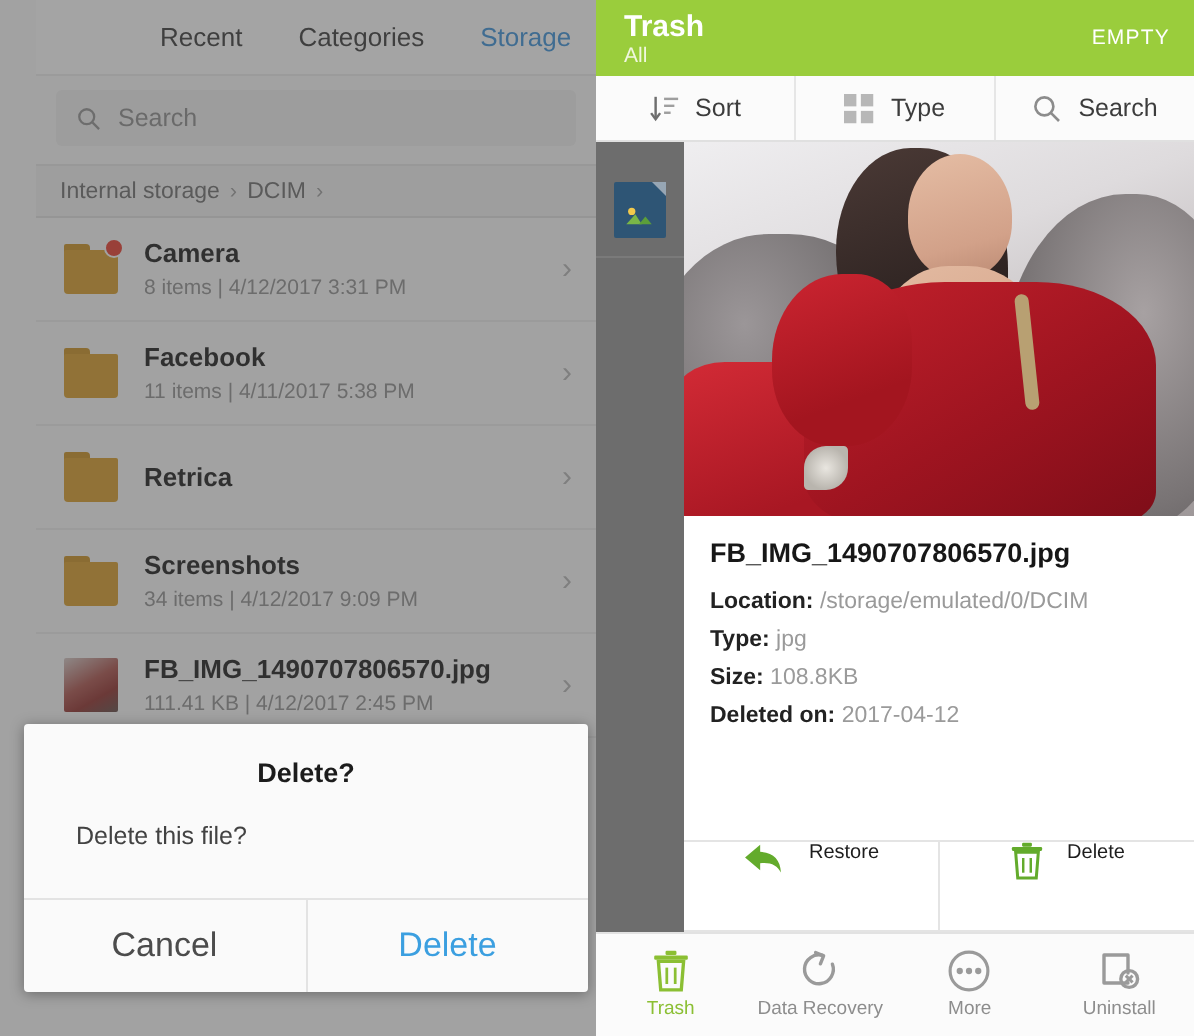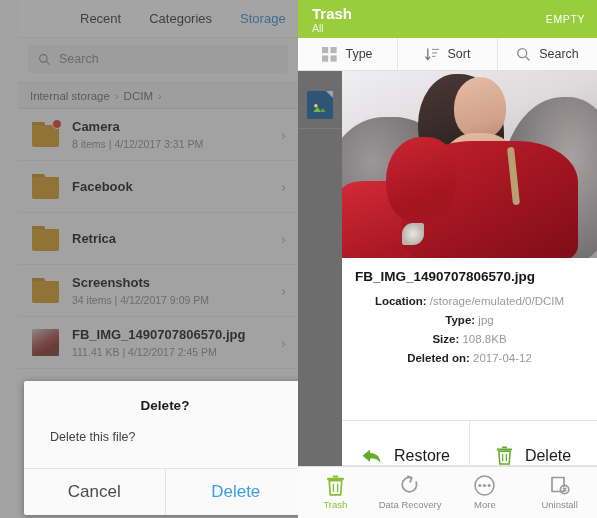--- a/index.html
+++ b/index.html
@@ -95,25 +95,24 @@
   }
   .row-sub {
     font-size: 10.5px; color: #8e8e8e; line-height: 15px;
     margin-top: 2px; white-space: nowrap; overflow: hidden;
   }
   .row-chev { color: #b2b2b2; font-size: 15px; flex: none; }
 
   
   #dialog {
     position: absolute; z-index: 90;
-    left: 12px; top: 381px; width: 282px;
+    left: 12px; top: 362px; width: 282px;
     background: #fafafa;
     box-shadow: 0 1px 7px rgba(0,0,0,0.35);
     border-radius: 2px;
-    margin-left: 12px;
   }
   .dlg-title {
     text-align: center; font-size: 13.5px; font-weight: bold;
     color: #1c1c1c; padding: 17px 0 0 0;
   }
   .dlg-msg {
     font-size: 12.5px; color: #424242;
     padding: 17px 0 24px 26px;
   }
   .dlg-actions {
@@ -234,32 +233,32 @@
     position: absolute; left: 60px; top: 152px; width: 22px; height: 22px;
     background: radial-gradient(circle,#e9e6e0 0%,#b9b5ae 70%);
     border-radius: 50% 10% 50% 10%;
   }
 
   .details { padding: 11px 13px 8px 13px; flex: none; }
   .det-name {
     font-size: 13.5px; font-weight: bold; color: #171717;
     margin-bottom: 8px; white-space: nowrap; overflow: hidden;
   }
-  .det-row { font-size: 11.5px; line-height: 19px; white-space: nowrap; overflow: hidden; text-align: center; }
+  .det-row { font-size: 11.5px; line-height: 19px; white-space: nowrap; overflow: hidden; }
   .det-k { color: #222222; font-weight: bold; }
   .det-v { color: #9a9a9a; }
 
   .rp-actions {
     margin-top: auto; flex: none; height: 46px;
     display: flex; background: #ffffff;
     border-top: 1px solid #e4e4e4; border-bottom: 1px solid #e4e4e4;
   }
   .act-btn {
-    flex: 1; display: flex; align-items: flex-end; justify-content: center;
-    gap: 12px; font-size: 16px; color: #1d1d1d;
+    flex: 1; display: flex; align-items: flex-start; justify-content: center;
+    gap: 12px; font-size: 10px; color: #1d1d1d;
   }
   .act-sep { width: 1px; background: #e4e4e4; }
 
   .rp-nav {
     height: 52px; flex: none; display: flex; background: #fbfbfb;
     border-top: 1px solid #e2e2e2;
   }
   .nav-item {
     flex: 1; display: flex; flex-direction: column;
     align-items: center; justify-content: center; gap: 3px;
@@ -321,20 +320,21 @@
         <div class="row-chev">›</div>
       </div>
 
       <div class="lp-row">
         <div class="folder-ico">
           <div class="tab"></div>
             <div class="body"></div>
         </div>
         <div class="row-text">
           <div class="row-title">Facebook</div>
+          <div class="row-sub">11 items  |  4/11/2017 5:38 PM</div>
         </div>
         <div class="row-chev">›</div>
       </div>
 
       <div class="lp-row">
         <div class="folder-ico">
           <div class="tab"></div>
             <div class="body"></div>
         </div>
         <div class="row-text">
@@ -387,39 +387,39 @@
         <div class="hdr-title">Trash</div>
         <div class="hdr-sub">All</div>
       </div>
       <div class="hdr-empty">EMPTY</div>
     </div>
 
     <div class="rp-toolbar">
       <div class="tb-btn">
         <span>
           <svg width="15" height="15" viewBox="0 0 16 16">
-            <rect x="0" y="0" width="6.6" height="6.6" fill="#b7b7b7"></rect>
-            <rect x="9" y="0" width="6.6" height="6.6" fill="#b7b7b7"></rect>
-            <rect x="0" y="9" width="6.6" height="6.6" fill="#b7b7b7"></rect>
-            <rect x="9" y="9" width="6.6" height="6.6" fill="#b7b7b7"></rect>
-          </svg>
-        </span>
-        <span>Type</span>
-      </div>
-      <div class="tb-btn">
-        <span>
-          <svg width="15" height="15" viewBox="0 0 16 16">
             <line x1="3" y1="1.5" x2="3" y2="13" stroke="#6e6e6e" stroke-width="1.3"></line>
             <polyline points="0.6,10.2 3,13.4 5.4,10.2" fill="none" stroke="#6e6e6e" stroke-width="1.3"></polyline>
             <line x1="7.5" y1="2.6" x2="15" y2="2.6" stroke="#9e9e9e" stroke-width="1.3"></line>
             <line x1="7.5" y1="6.3" x2="13" y2="6.3" stroke="#9e9e9e" stroke-width="1.3"></line>
             <line x1="7.5" y1="10" x2="11" y2="10" stroke="#9e9e9e" stroke-width="1.3"></line>
           </svg>
         </span>
         <span>Sort</span>
+      </div>
+      <div class="tb-btn">
+        <span>
+          <svg width="15" height="15" viewBox="0 0 16 16">
+            <rect x="0" y="0" width="6.6" height="6.6" fill="#b7b7b7"></rect>
+            <rect x="9" y="0" width="6.6" height="6.6" fill="#b7b7b7"></rect>
+            <rect x="0" y="9" width="6.6" height="6.6" fill="#b7b7b7"></rect>
+            <rect x="9" y="9" width="6.6" height="6.6" fill="#b7b7b7"></rect>
+          </svg>
+        </span>
+        <span>Type</span>
       </div>
       <div class="tb-btn">
         <span>
           <svg width="15" height="15" viewBox="0 0 16 16">
             <circle cx="6.6" cy="6.6" r="4.8" fill="none" stroke="#8c8c8c" stroke-width="1.4"></circle>
             <line x1="10.2" y1="10.2" x2="14.4" y2="14.4" stroke="#8c8c8c" stroke-width="1.4"></line>
           </svg>
         </span>
         <span>Search</span>
       </div>

